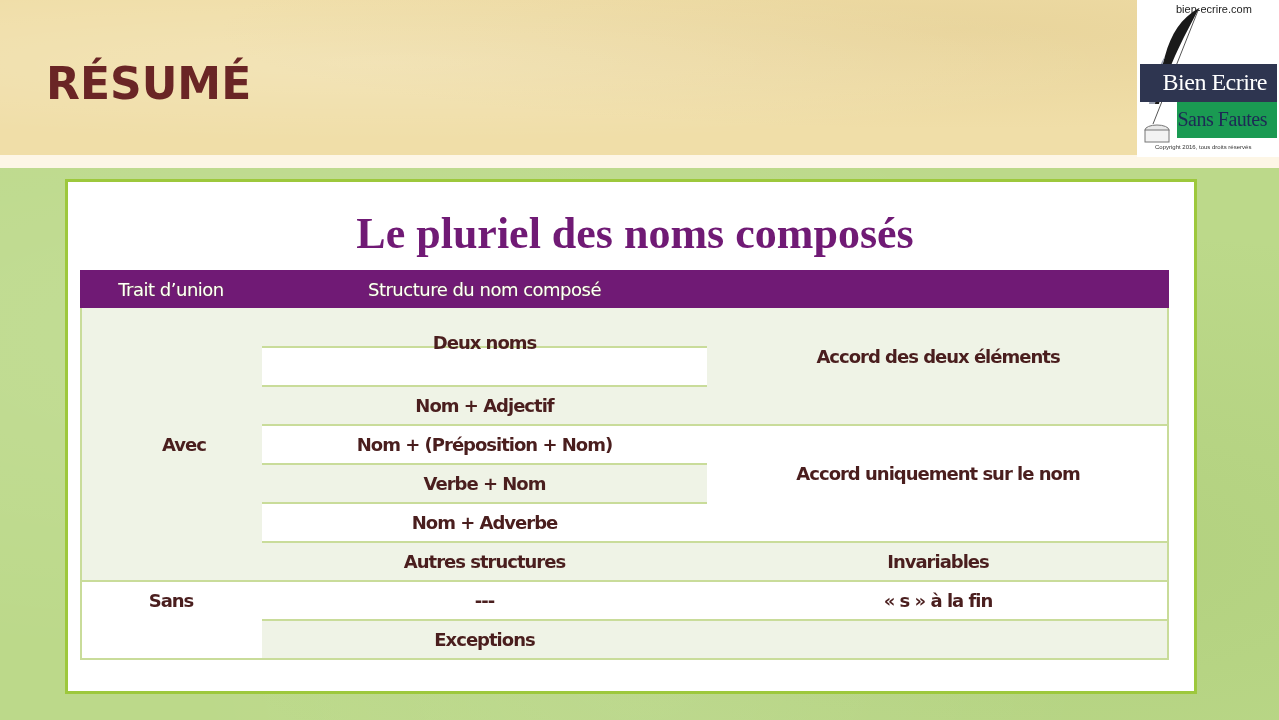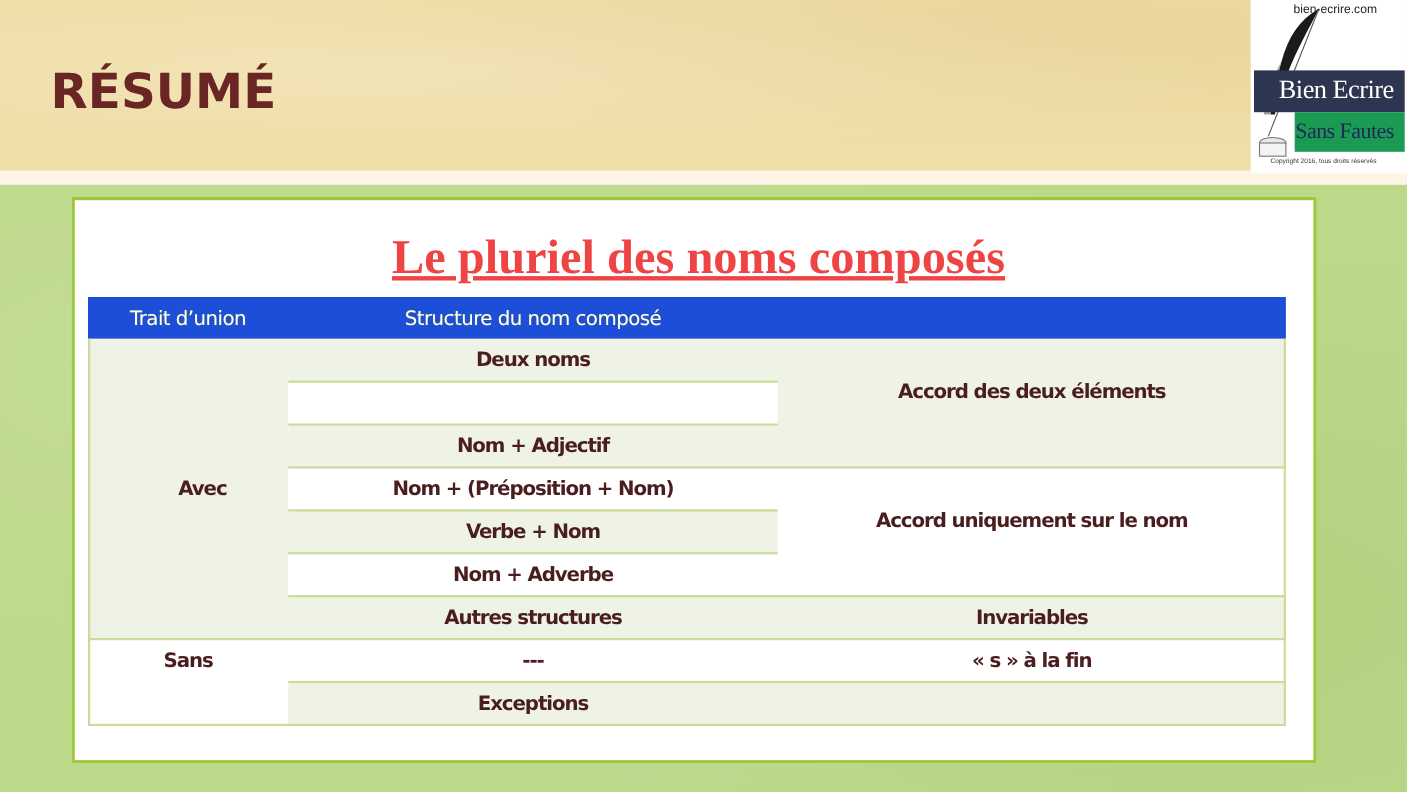--- a/index.html
+++ b/index.html
@@ -69,34 +69,34 @@
   }
 
   .card {
     position: absolute; left: 65px; top: 179px; width: 1132px; height: 515px;
     background: #ffffff;
     border: 3px solid #9dc83c;
   }
   .doc-title {
     position: absolute; left: 8px; right: 0; top: 26px; text-align: center;
     font-family: "Liberation Serif", serif; font-weight: bold;
-    font-size: 44px; color: #ef4444; text-decoration: underline;
+    font-size: 44px; color: #701a75;
   }
 
   .tbl {
     position: absolute; left: 80px; top: 270px; width: 1089px; height: 390px;
   }
   .tbl .cell {
     position: absolute; display: flex; align-items: center; justify-content: center;
     font-family: "DejaVu Sans", sans-serif; font-weight: bold;
     font-size: 18px; color: #4a1e1e; letter-spacing: -1px; white-space: nowrap;
   }
   .hdr {
     position: absolute; left: 0; top: 0; width: 1089px; height: 38px;
-    background: #1d4ed8;
+    background: #701a75;
   }
   .hdr .cell {
     color: #ffffff; font-weight: normal; letter-spacing: -0.5px;
     text-shadow: 0 0 1px #6d8a24;
   }
   .row-bg { position: absolute; }
   .light { background: #eff3e6; }
   .white { background: #ffffff; }
   .hline { position: absolute; height: 2px; background: #c9dc9a; }
   .vline { position: absolute; width: 2px; background: #c9dc9a; }
@@ -163,21 +163,21 @@
   <div class="hline" style="left:182px;top:115px;width:445px;"></div>
   <div class="hline" style="left:182px;top:154px;width:907px;"></div>
   <div class="hline" style="left:182px;top:193px;width:445px;"></div>
   <div class="hline" style="left:182px;top:232px;width:445px;"></div>
   <div class="hline" style="left:182px;top:271px;width:907px;"></div>
   <div class="hline" style="left:0;top:310px;width:1089px;"></div>
   <div class="hline" style="left:182px;top:349px;width:907px;"></div>
   <div class="hline" style="left:0;top:388px;width:1089px;"></div>
 
   <div class="cell" style="left:0;top:155px;width:208px;height:39px;">Avec</div>
-  <div class="cell" style="left:182px;top:38px;width:445px;height:39px;">Deux noms</div>
+  <div class="cell" style="left:182px;top:53px;width:445px;height:39px;">Deux noms</div>
   <div class="cell" style="left:182px;top:116px;width:445px;height:39px;">Nom + Adjectif</div>
   <div class="cell" style="left:182px;top:155px;width:445px;height:39px;">Nom + (Préposition + Nom)</div>
   <div class="cell" style="left:182px;top:194px;width:445px;height:39px;">Verbe + Nom</div>
   <div class="cell" style="left:182px;top:233px;width:445px;height:39px;">Nom + Adverbe</div>
   <div class="cell" style="left:182px;top:272px;width:445px;height:39px;">Autres structures</div>
   <div class="cell" style="left:627px;top:38px;width:462px;height:97px;">Accord des deux éléments</div>
   <div class="cell" style="left:627px;top:155px;width:462px;height:97px;">Accord uniquement sur le nom</div>
   <div class="cell" style="left:627px;top:272px;width:462px;height:39px;">Invariables</div>
 
   <div class="cell" style="left:0;top:311px;width:182px;height:39px;">Sans</div>

